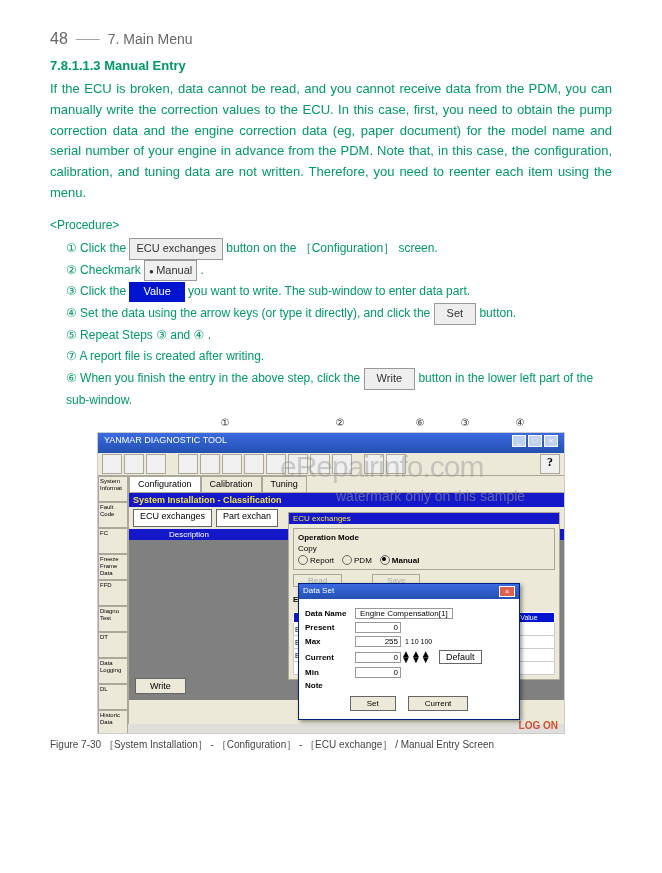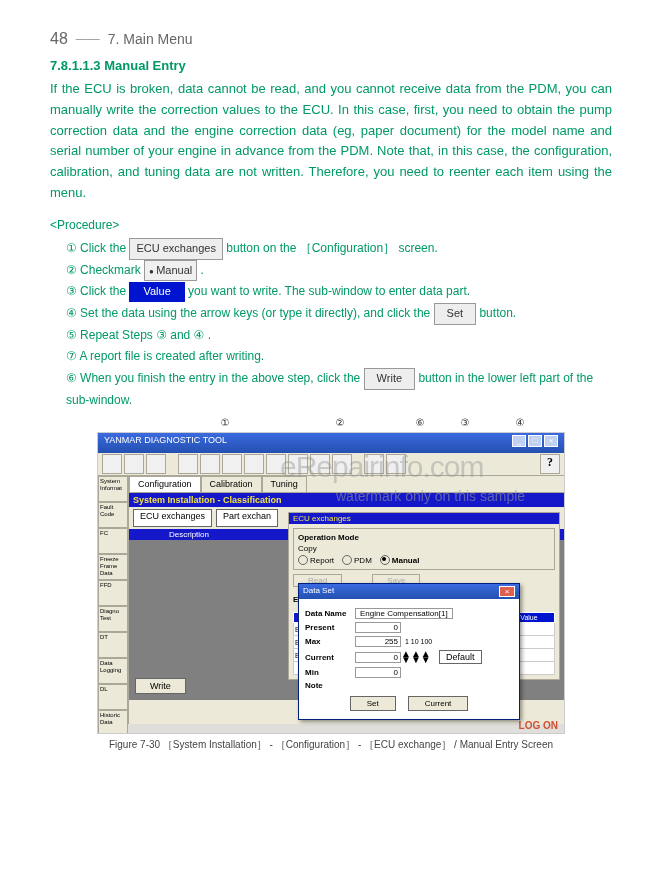--- a/index.html
+++ b/index.html
@@ -65,21 +65,21 @@
 .dlgb{padding:6px}
 .drow{display:flex;align-items:center;margin:3px 0;font-size:8px}
 .drow .lbl{width:50px;font-weight:bold}
 .drow .val{width:40px;background:#fff;border:1px solid #999;padding:0 2px;text-align:right}
 .drow .val2{background:#fff;border:1px solid #999;padding:0 4px}
 .spin{display:inline-block;width:16px;text-align:center;font-size:10px;line-height:6px}
 .range{font-size:7px;margin-left:4px}
 .dlgbtns{display:flex;gap:12px;justify-content:center;margin:6px 0 2px}
 .dlgbtns div{border:1px solid #666;background:#ece9d8;padding:2px 16px;font-size:8px}
 .logon{position:absolute;right:6px;bottom:2px;color:#d05030;font-size:10px;font-weight:bold}
-.caption{text-align:center;font-size:10px;color:#444;margin-top:4px}
+.caption{text-align:left;font-size:10px;color:#444;margin-top:4px}
 .wm{position:absolute;left:280px;top:450px;font-size:30px;color:rgba(150,150,150,.45);font-family:Arial;z-index:20;pointer-events:none;letter-spacing:-1px}
 .wm2{position:absolute;left:336px;top:488px;font-size:14px;color:rgba(150,150,150,.6);z-index:20;pointer-events:none}
 svg.callouts{position:absolute;left:0;top:0;pointer-events:none}
 </style>
 </head>
 <body>
 
 <div class="page">
 <div class="hdr">
  <span class="pgnum">48</span>

